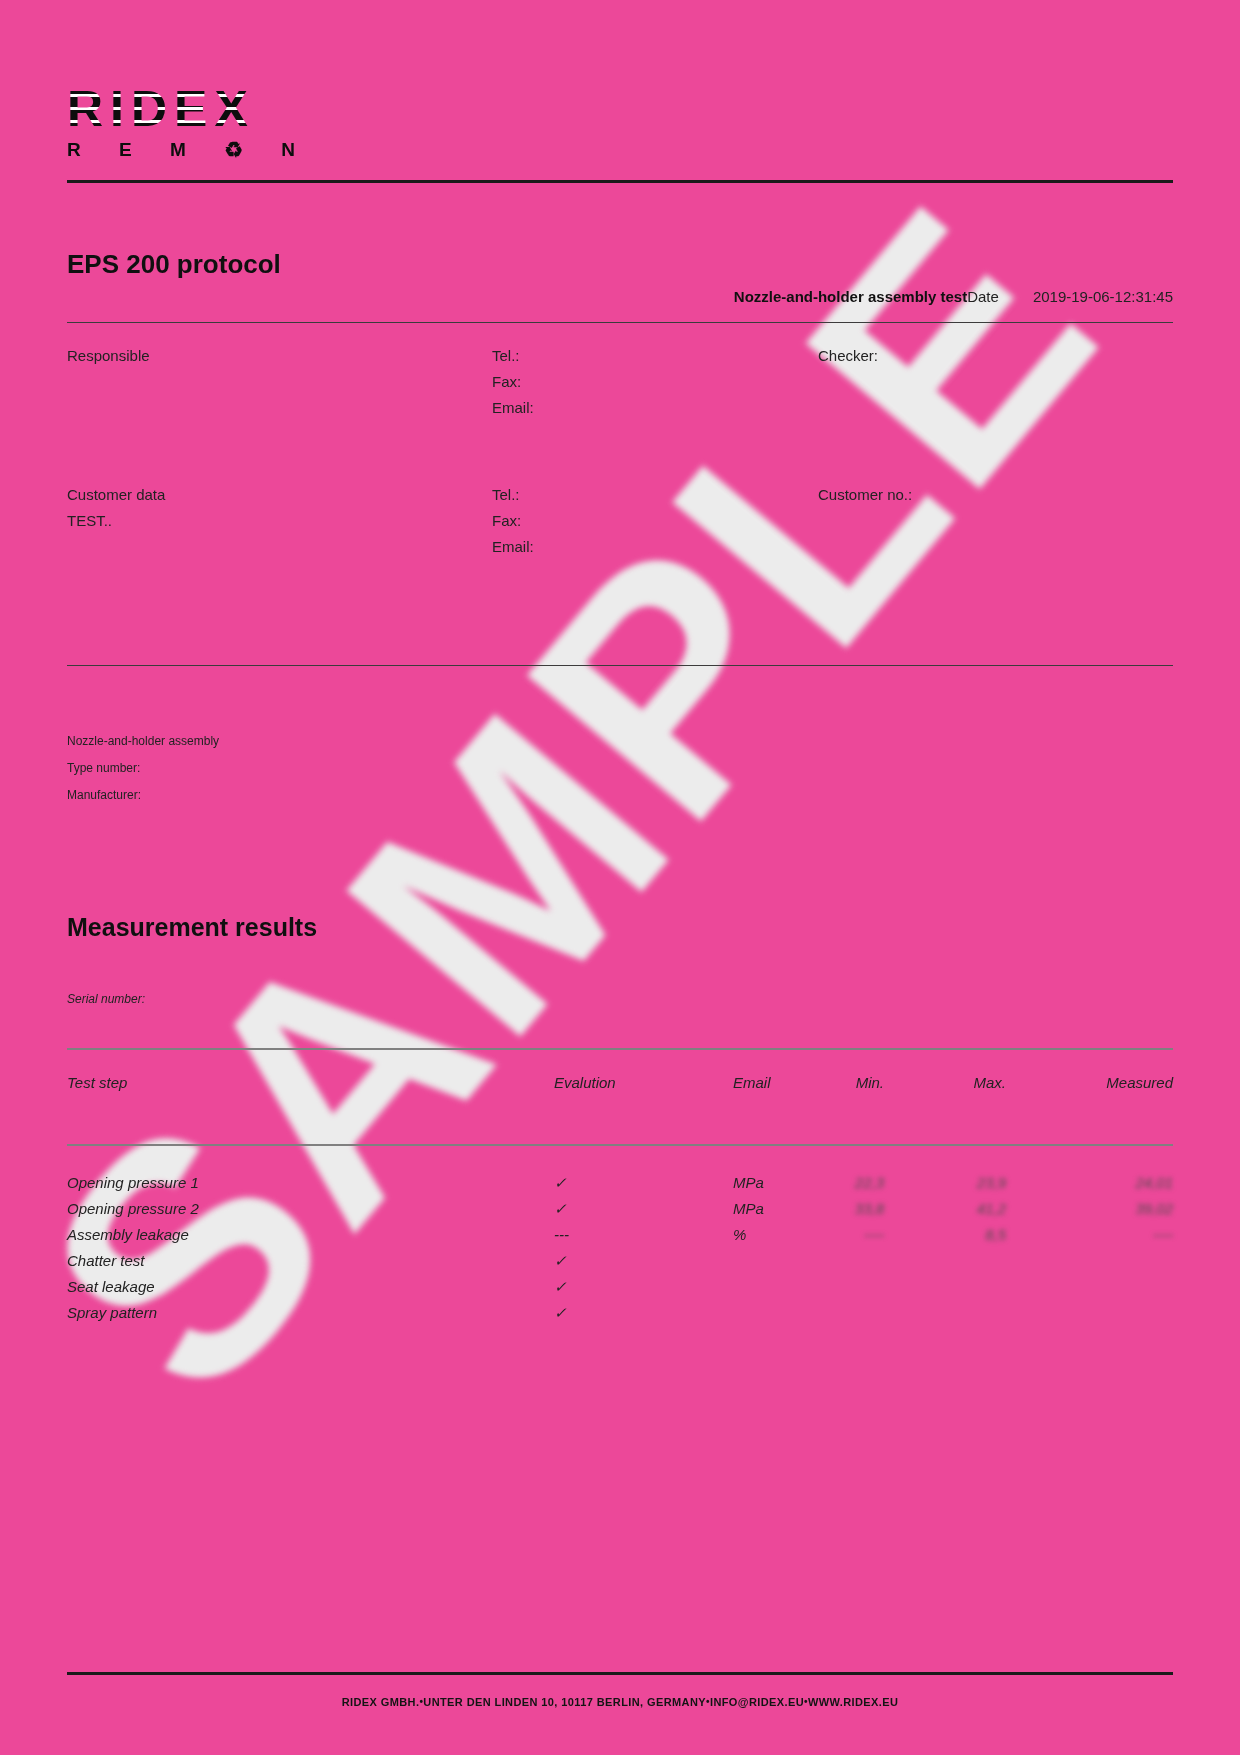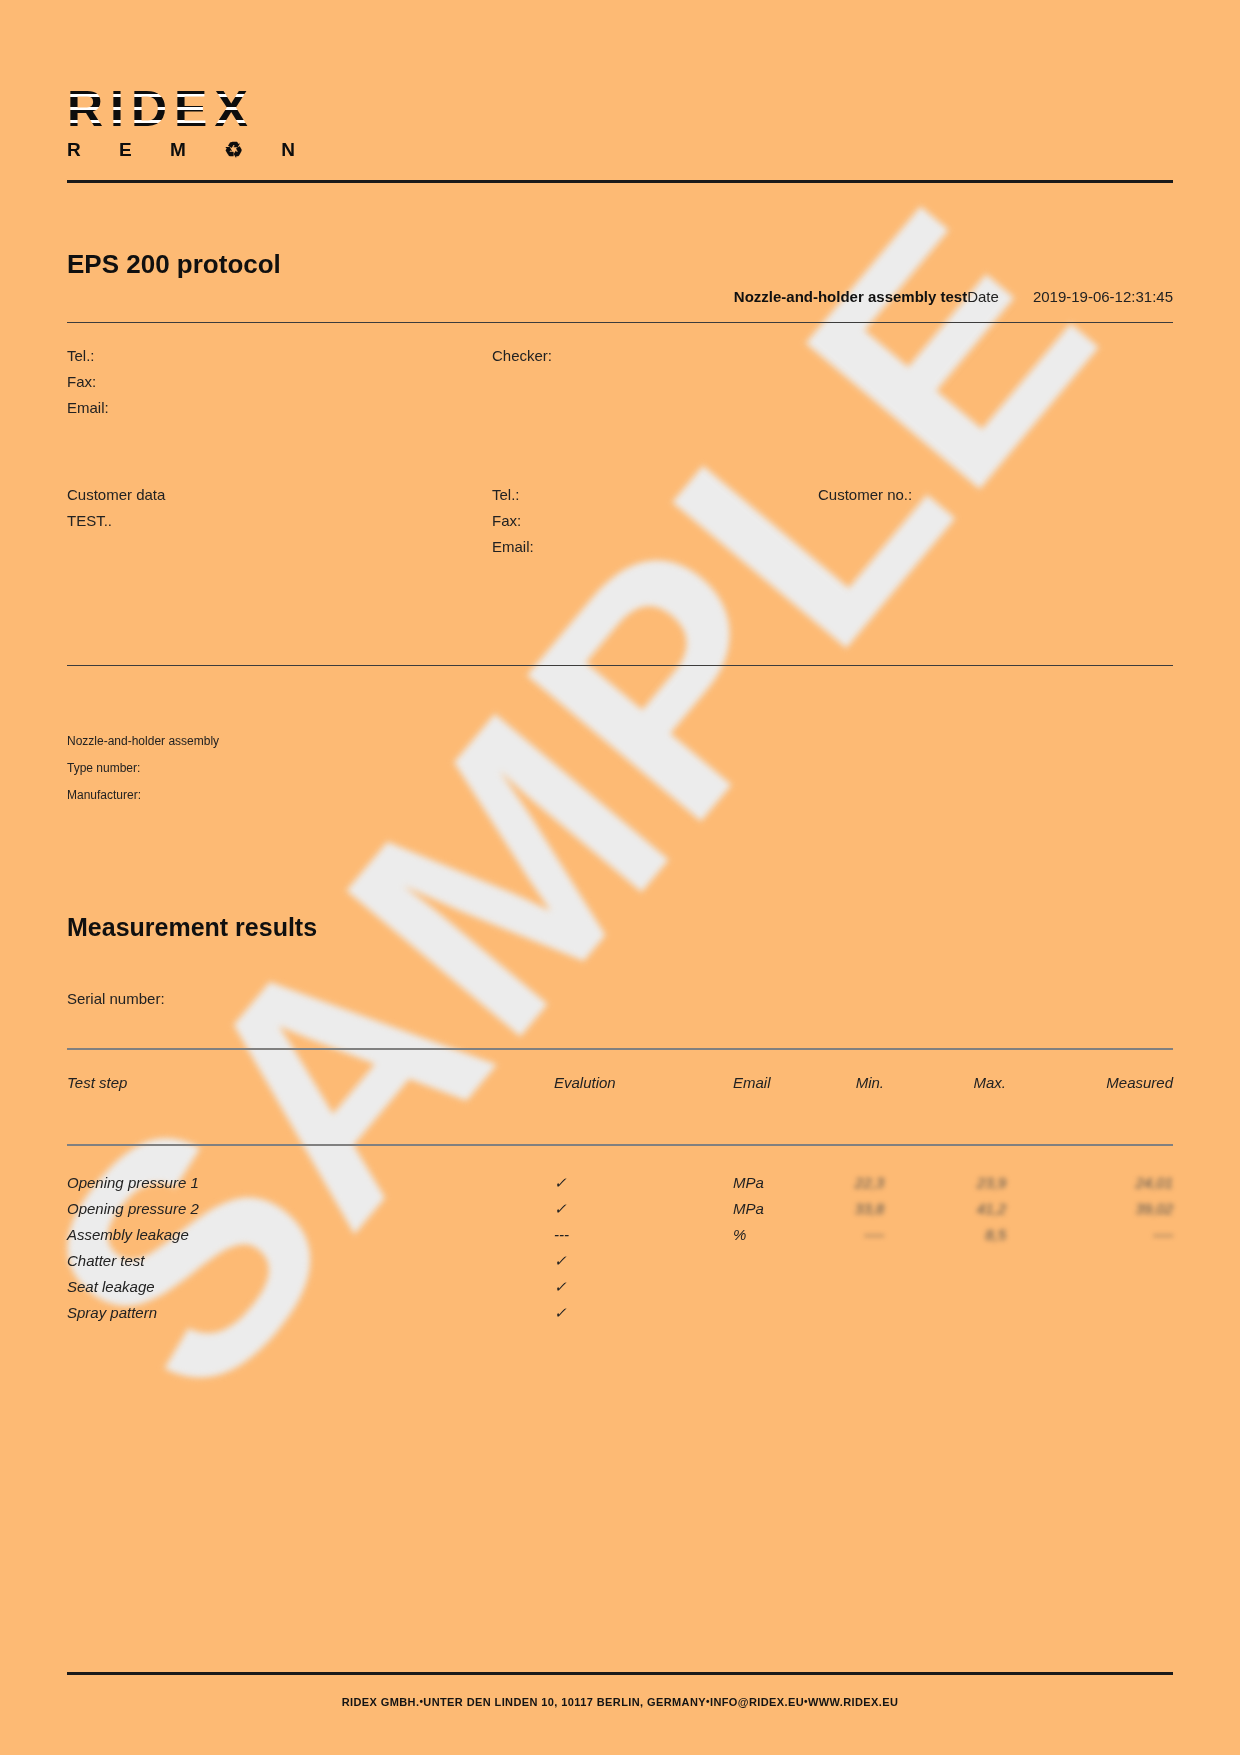--- a/index.html
+++ b/index.html
@@ -1,21 +1,21 @@
 <!DOCTYPE html>
 <html><head>
 <meta charset="utf-8">
 <style>
   * { margin:0; padding:0; box-sizing:border-box; }
   html,body { background:#ffffff; }
   body { font-family:"Liberation Sans", sans-serif; color:#222; }
 
   .page {
     position:relative; width:1240px; height:1755px;
-    background:#fdba74; overflow:hidden; margin:0 auto;
+    background:#ec4899; overflow:hidden; margin:0 auto;
   }
 
   
   .watermark {
     position:absolute; left:-230px; top:585px; width:1600px;
     line-height:430px; font-size:330px; font-weight:800;
     letter-spacing:6px; text-align:center; color:#ececec;
     transform:rotate(-50deg); filter:blur(3px);
     z-index:0; user-select:none; pointer-events:none;
   }
@@ -58,21 +58,21 @@
   .contacts { margin-top:20px; }
   .contact-row { display:grid; grid-template-columns:425px 326px 1fr; }
   .contact-row + .contact-row { margin-top:61px; }
   .contact-row .col { font-size:15px; line-height:26px; color:#222; }
 
   
   .assembly { margin-top:62px; font-size:12px; line-height:27px; color:#222; }
 
   
   .m-heading { margin-top:103px; font-size:25px; line-height:30px; font-weight:700; color:#101010; }
-  .serial { margin-top:48px; font-size:15px; line-height:18px; color:#222; }
+  .serial { margin-top:48px; font-size:12px; line-height:18px; color:#222;font-style:italic; }
 
   .table { margin-top:40px; }
   .tgrid {
     display:grid;
     grid-template-columns:1fr 179px 90px 61px 122px 167px;
     font-size:15px; color:#222;font-style:italic;
   }
   .thead { padding:24px 0 52px 0; line-height:18px; }
   .tbody { padding-top:24px; }
   .trow  { line-height:26px; }
@@ -117,20 +117,21 @@
       <div class="date-group">
         <span>Date</span>
         <span>2019-19-06-12:31:45</span>
       </div>
     </div>
 
     <div class="rule-thin r-title"></div>
 
     <div class="contacts">
       <div class="contact-row">
+        <div class="col">Responsible</div>
         <div class="col">
           <div>Tel.:</div>
           <div>Fax:</div>
           <div>Email:</div>
         </div>
         <div class="col">Checker:</div>
       </div>
 
       <div class="contact-row">
         <div class="col">

